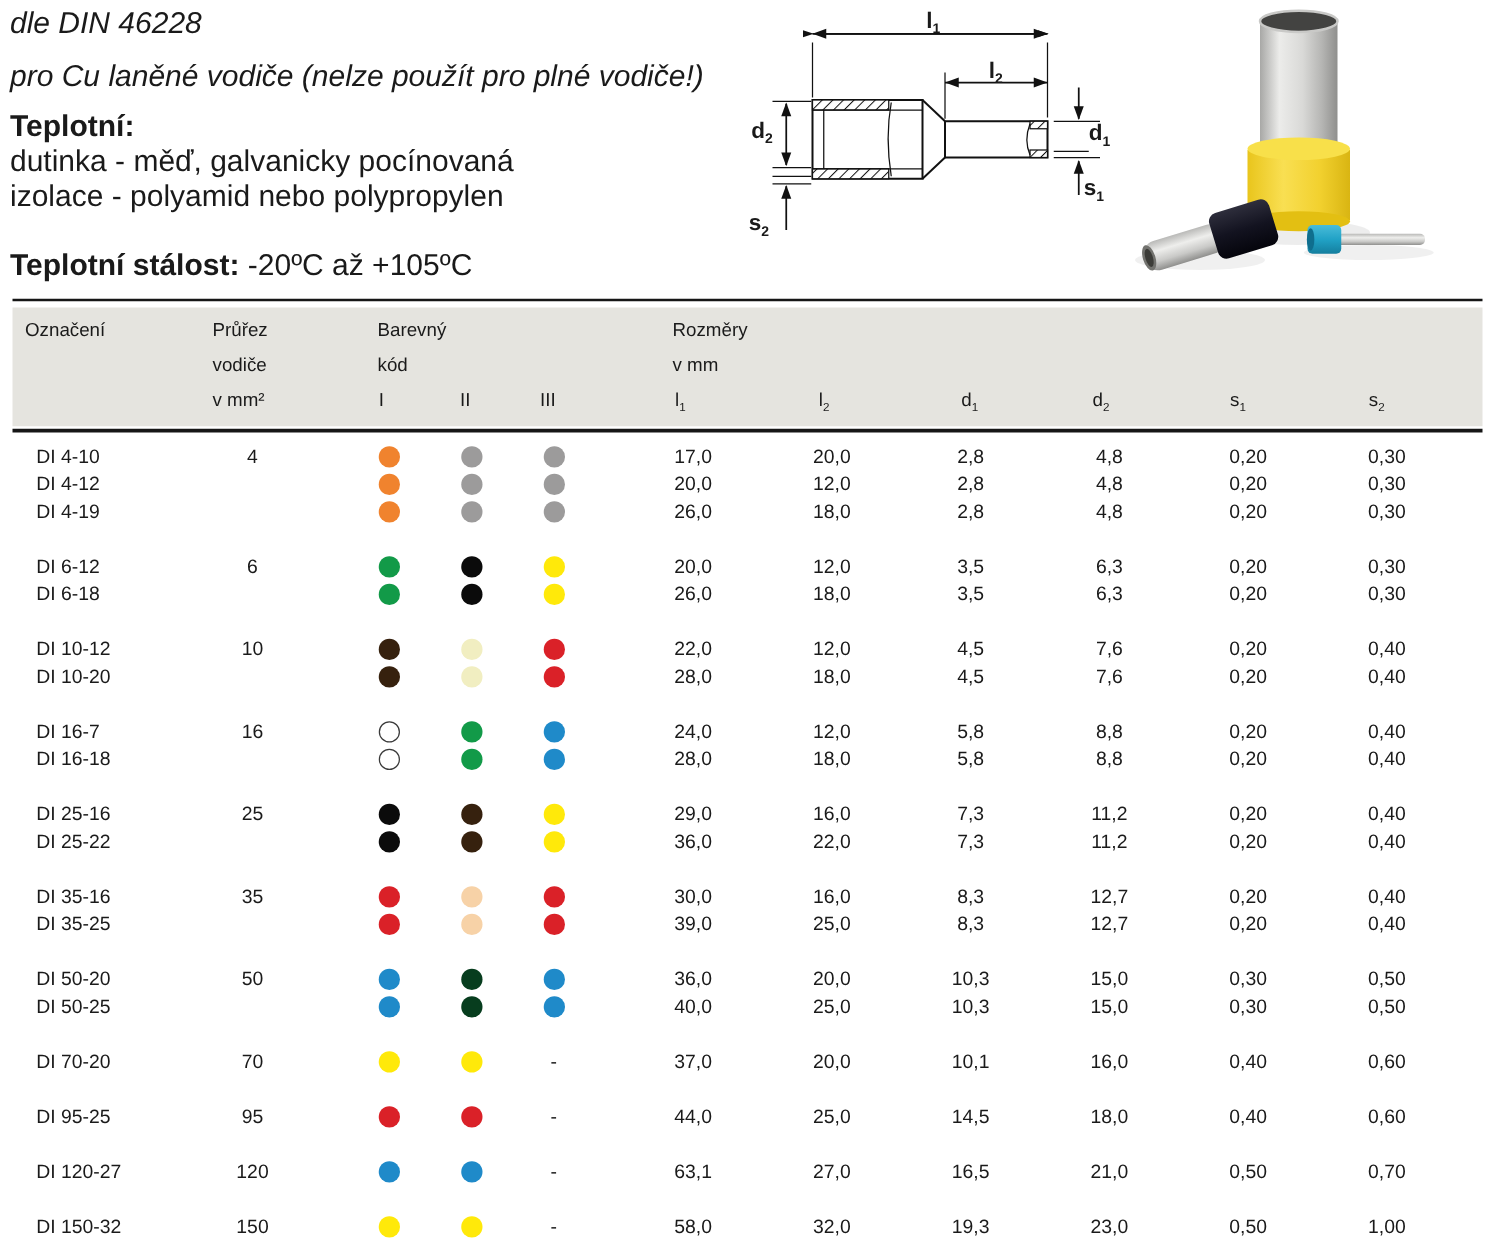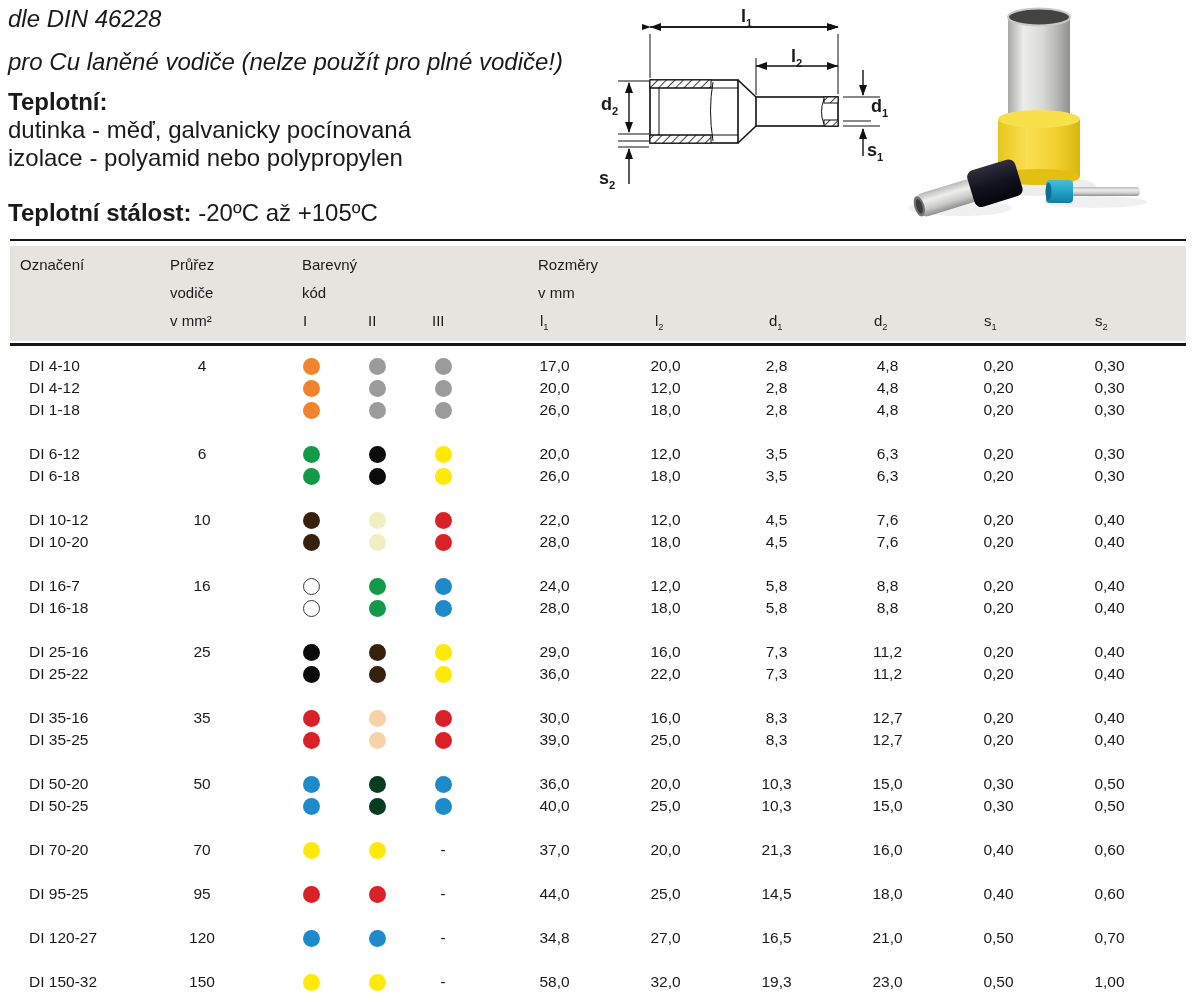--- a/index.html
+++ b/index.html
@@ -220,21 +220,21 @@
         <div class="cell center"><span class="dot" style="background: rgb(156, 155, 155);"></span></div>
         <div class="cell "></div>
         <div class="cell center">20,0</div>
         <div class="cell center">12,0</div>
         <div class="cell center">2,8</div>
         <div class="cell center">4,8</div>
         <div class="cell center">0,20</div>
         <div class="cell center">0,30</div>
       </div>
       <div class="trow">
-        <div class="cell name">DI 1-18</div>
+        <div class="cell name">DI 4-19</div>
         <div class="cell center"></div>
         <div class="cell "></div>
         <div class="cell center"><span class="dot" style="background: rgb(240, 131, 46);"></span></div>
         <div class="cell center"><span class="dot" style="background: rgb(156, 155, 155);"></span></div>
         <div class="cell center"><span class="dot" style="background: rgb(156, 155, 155);"></span></div>
         <div class="cell "></div>
         <div class="cell center">26,0</div>
         <div class="cell center">18,0</div>
         <div class="cell center">2,8</div>
         <div class="cell center">4,8</div>
@@ -438,21 +438,21 @@
       <div class="trow">
         <div class="cell name">DI 70-20</div>
         <div class="cell center">70</div>
         <div class="cell "></div>
         <div class="cell center"><span class="dot" style="background: rgb(255, 233, 10);"></span></div>
         <div class="cell center"><span class="dot" style="background: rgb(255, 233, 10);"></span></div>
         <div class="cell center">-</div>
         <div class="cell "></div>
         <div class="cell center">37,0</div>
         <div class="cell center">20,0</div>
-        <div class="cell center">21,3</div>
+        <div class="cell center">10,1</div>
         <div class="cell center">16,0</div>
         <div class="cell center">0,40</div>
         <div class="cell center">0,60</div>
       </div>
     </div>
     <div class="tgroup">
       <div class="trow">
         <div class="cell name">DI 95-25</div>
         <div class="cell center">95</div>
         <div class="cell "></div>
@@ -470,21 +470,21 @@
     </div>
     <div class="tgroup">
       <div class="trow">
         <div class="cell name">DI 120-27</div>
         <div class="cell center">120</div>
         <div class="cell "></div>
         <div class="cell center"><span class="dot" style="background: rgb(31, 138, 201);"></span></div>
         <div class="cell center"><span class="dot" style="background: rgb(31, 138, 201);"></span></div>
         <div class="cell center">-</div>
         <div class="cell "></div>
-        <div class="cell center">34,8</div>
+        <div class="cell center">63,1</div>
         <div class="cell center">27,0</div>
         <div class="cell center">16,5</div>
         <div class="cell center">21,0</div>
         <div class="cell center">0,50</div>
         <div class="cell center">0,70</div>
       </div>
     </div>
     <div class="tgroup">
       <div class="trow">
         <div class="cell name">DI 150-32</div>

